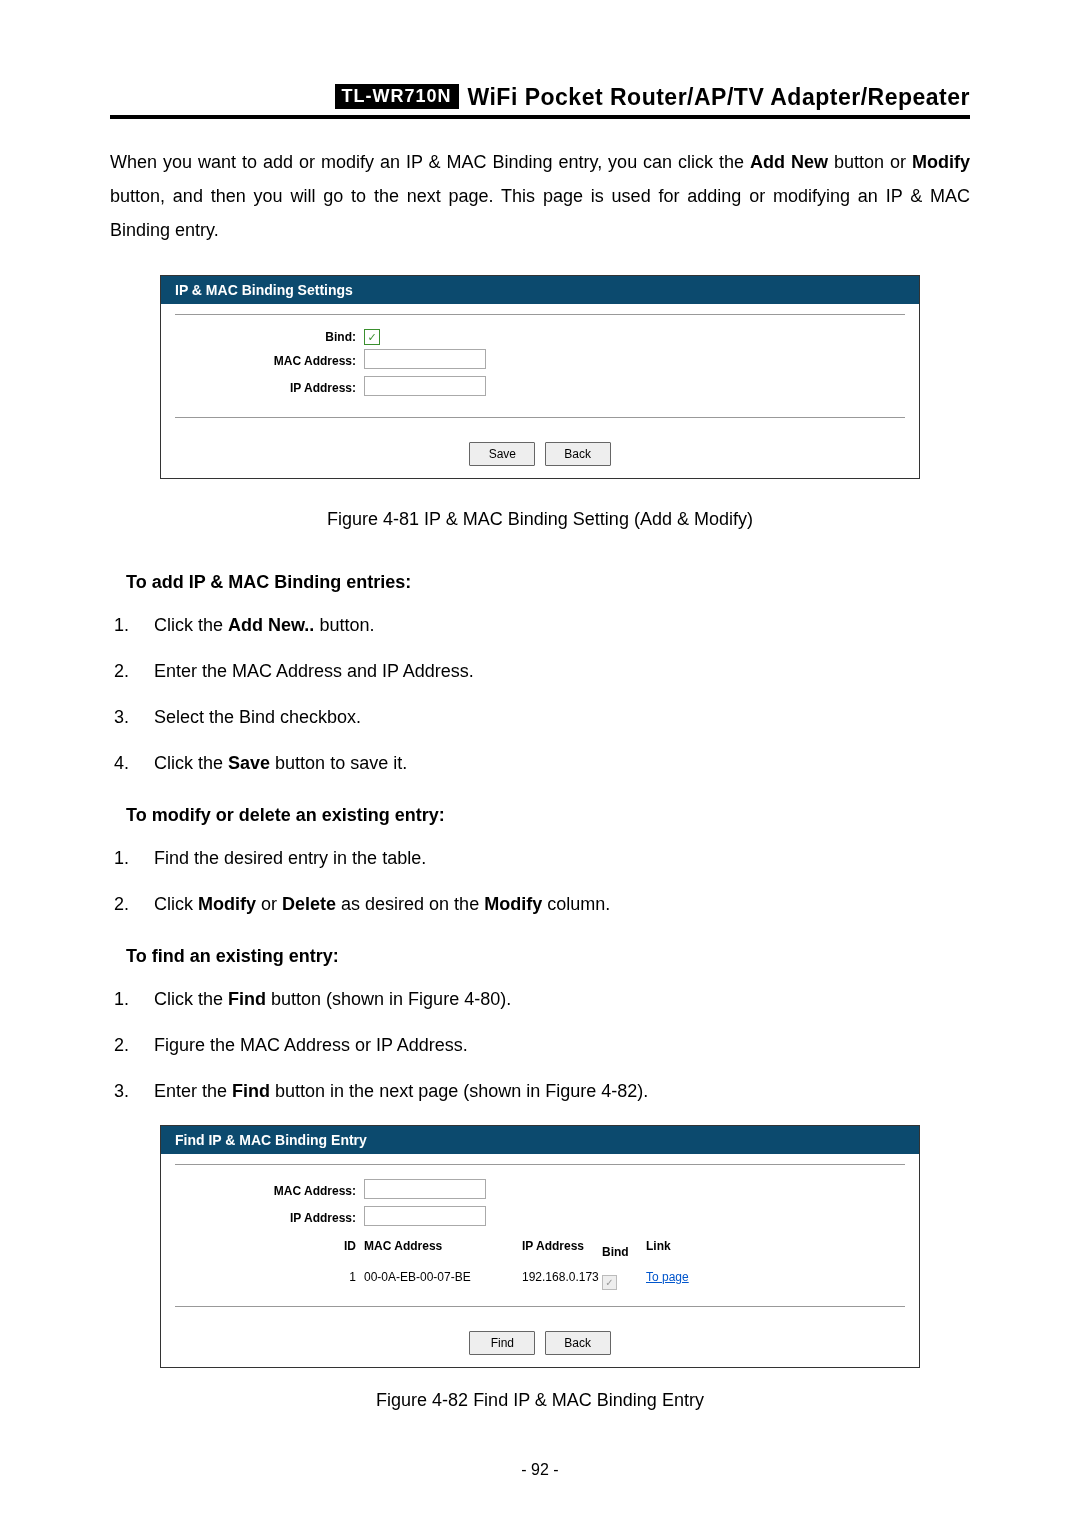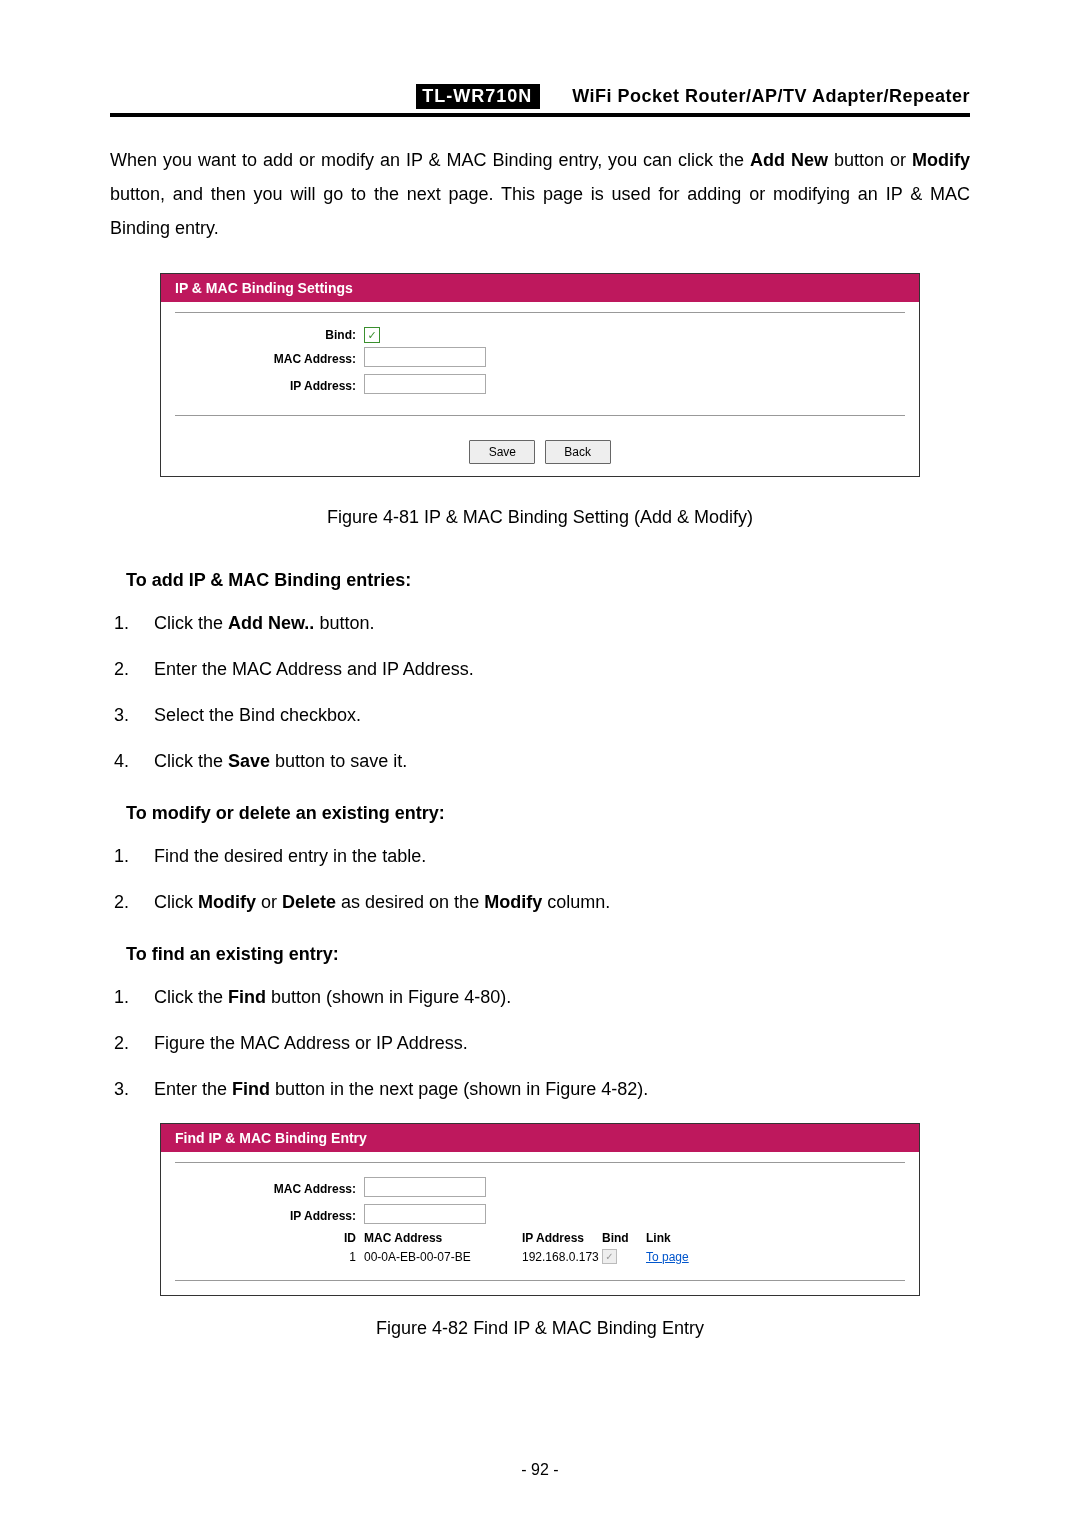--- a/index.html
+++ b/index.html
@@ -1,43 +1,43 @@
 <!DOCTYPE html>
 <html><head>
 <meta charset="utf-8">
 <style>
   body { margin:0; background:#fff; font-family:Arial,Helvetica,sans-serif; color:#000; }
   .page { width:1080px; height:1527px; margin:0 auto; padding:84px 110px 0; box-sizing:border-box; position:relative; }
-  .hdr-line { display:flex; justify-content:flex-end; align-items:center; padding-bottom:4px;gap:24px; }
+  .hdr-line { display:flex; justify-content:flex-end; align-items:flex-start; padding-bottom:4px; }
   .model-tag { background:#000; color:#fff; font-weight:bold; font-size:18px; padding:2px 8px 2px 6px; letter-spacing:1px; }
-  .model-desc { font-weight:bold; font-size:18px; padding-left:8px; letter-spacing:0.5px; }
+  .model-desc { font-weight:bold; font-size:23px; padding-left:8px; letter-spacing:0.5px; }
   .thick-rule { border:none; border-top:4px solid #000; margin:0 0 26px; }
   .body-text { font-size:18px; line-height:34px; }
   .justify { text-align:justify; }
   .bold { font-weight:bold; }
   .screenshot { border:1px solid #333; margin:28px 50px 0; box-sizing:border-box; font-family:Verdana,Arial,sans-serif; font-size:12px; }
-  .panel-title { background:#be185d; color:#fff; font-weight:bold; font-size:14px; padding:6px 14px; }
+  .panel-title { background:#0c4a6e; color:#fff; font-weight:bold; font-size:14px; padding:6px 14px; }
   .panel-inner { padding:10px 0 0; }
   .hr-thin { border:none; border-top:1.5px solid #999; margin:0 14px 14px; }
   .form-row { display:flex; align-items:center; margin:4px 0; }
   .form-label { width:195px; text-align:right; font-weight:bold; padding-right:8px; font-size:12px; }
   .form-control-cell { }
   .chk { width:14px; height:14px; border:1px solid #3a8f2e; display:inline-flex; align-items:center; justify-content:center; color:#3a8f2e; font-size:11px; }
   .txt-input { width:120px; height:18px; border:1px solid #aaa; background:#fff; display:inline-block; }
   .button-row { text-align:center; padding:10px 0 12px; }
   .btn { width:64px; height:22px; border:1px solid #666; background:#eee; font-size:12px; display:inline-flex; align-items:center; justify-content:center; margin:0 3px; border-radius:1px; }
   .caption { text-align:center; font-size:18px; margin:30px 0 42px; }
   .section-head { font-weight:bold; font-size:18px; margin:0 16px 20px; }
   ol.steps { margin:0 0 30px; padding-left:24px; }
   ol.steps li { font-size:18px; line-height:24px; margin:0 0 22px 0; padding-left:20px; }
   .tbl-row { display:flex; align-items:center; margin:4px 0; }
   .col-id { width:195px; text-align:right; font-weight:bold; padding-right:8px; }
   .col-mac { width:158px; text-align:left; font-weight:bold; }
   .col-ip { width:80px; text-align:left; font-weight:bold; }
-  .col-bind { width:44px; text-align:left; font-weight:bold; }
+  .col-bind { width:44px; text-align:left; font-weight:bold;margin-top:12px; }
   .col-link { width:60px; text-align:left; font-weight:bold; }
   .data .col-id, .data .col-mac, .data .col-ip, .data .col-bind, .data .col-link { font-weight:normal; }
   .link { color:#0055cc; text-decoration:underline; }
   .chk-dis { width:13px; height:13px; border:1px solid #bbb; background:#eee; display:inline-flex; align-items:center; justify-content:center; color:#999; font-size:10px; }
   .page-num { position:absolute; bottom:48px; left:0; right:0; text-align:center; font-size:16px; }
 </style>
 </head>
 <body>
 
 <div class="page">
@@ -117,18 +117,22 @@
         <div class="col-link">Link</div>
       </div>
       <div class="tbl-row data">
         <div class="col-id" style="font-weight:normal;">1</div>
         <div class="col-mac">00-0A-EB-00-07-BE</div>
         <div class="col-ip">192.168.0.173</div>
         <div class="col-bind"><span class="chk-dis">✓</span></div>
         <div class="col-link"><span class="link">To page</span></div>
       </div>
       <hr class="hr-thin" style="margin-top:16px;">
+      <div class="button-row">
+        <span class="btn">Find</span>
+        <span class="btn">Back</span>
+      </div>
     </div>
   </div>
   <div class="caption" style="margin-top:22px;">Figure 4-82 Find IP &amp; MAC Binding Entry</div>
 
   <div class="page-num">- 92 -</div>
 </div>
 
 </body></html>

